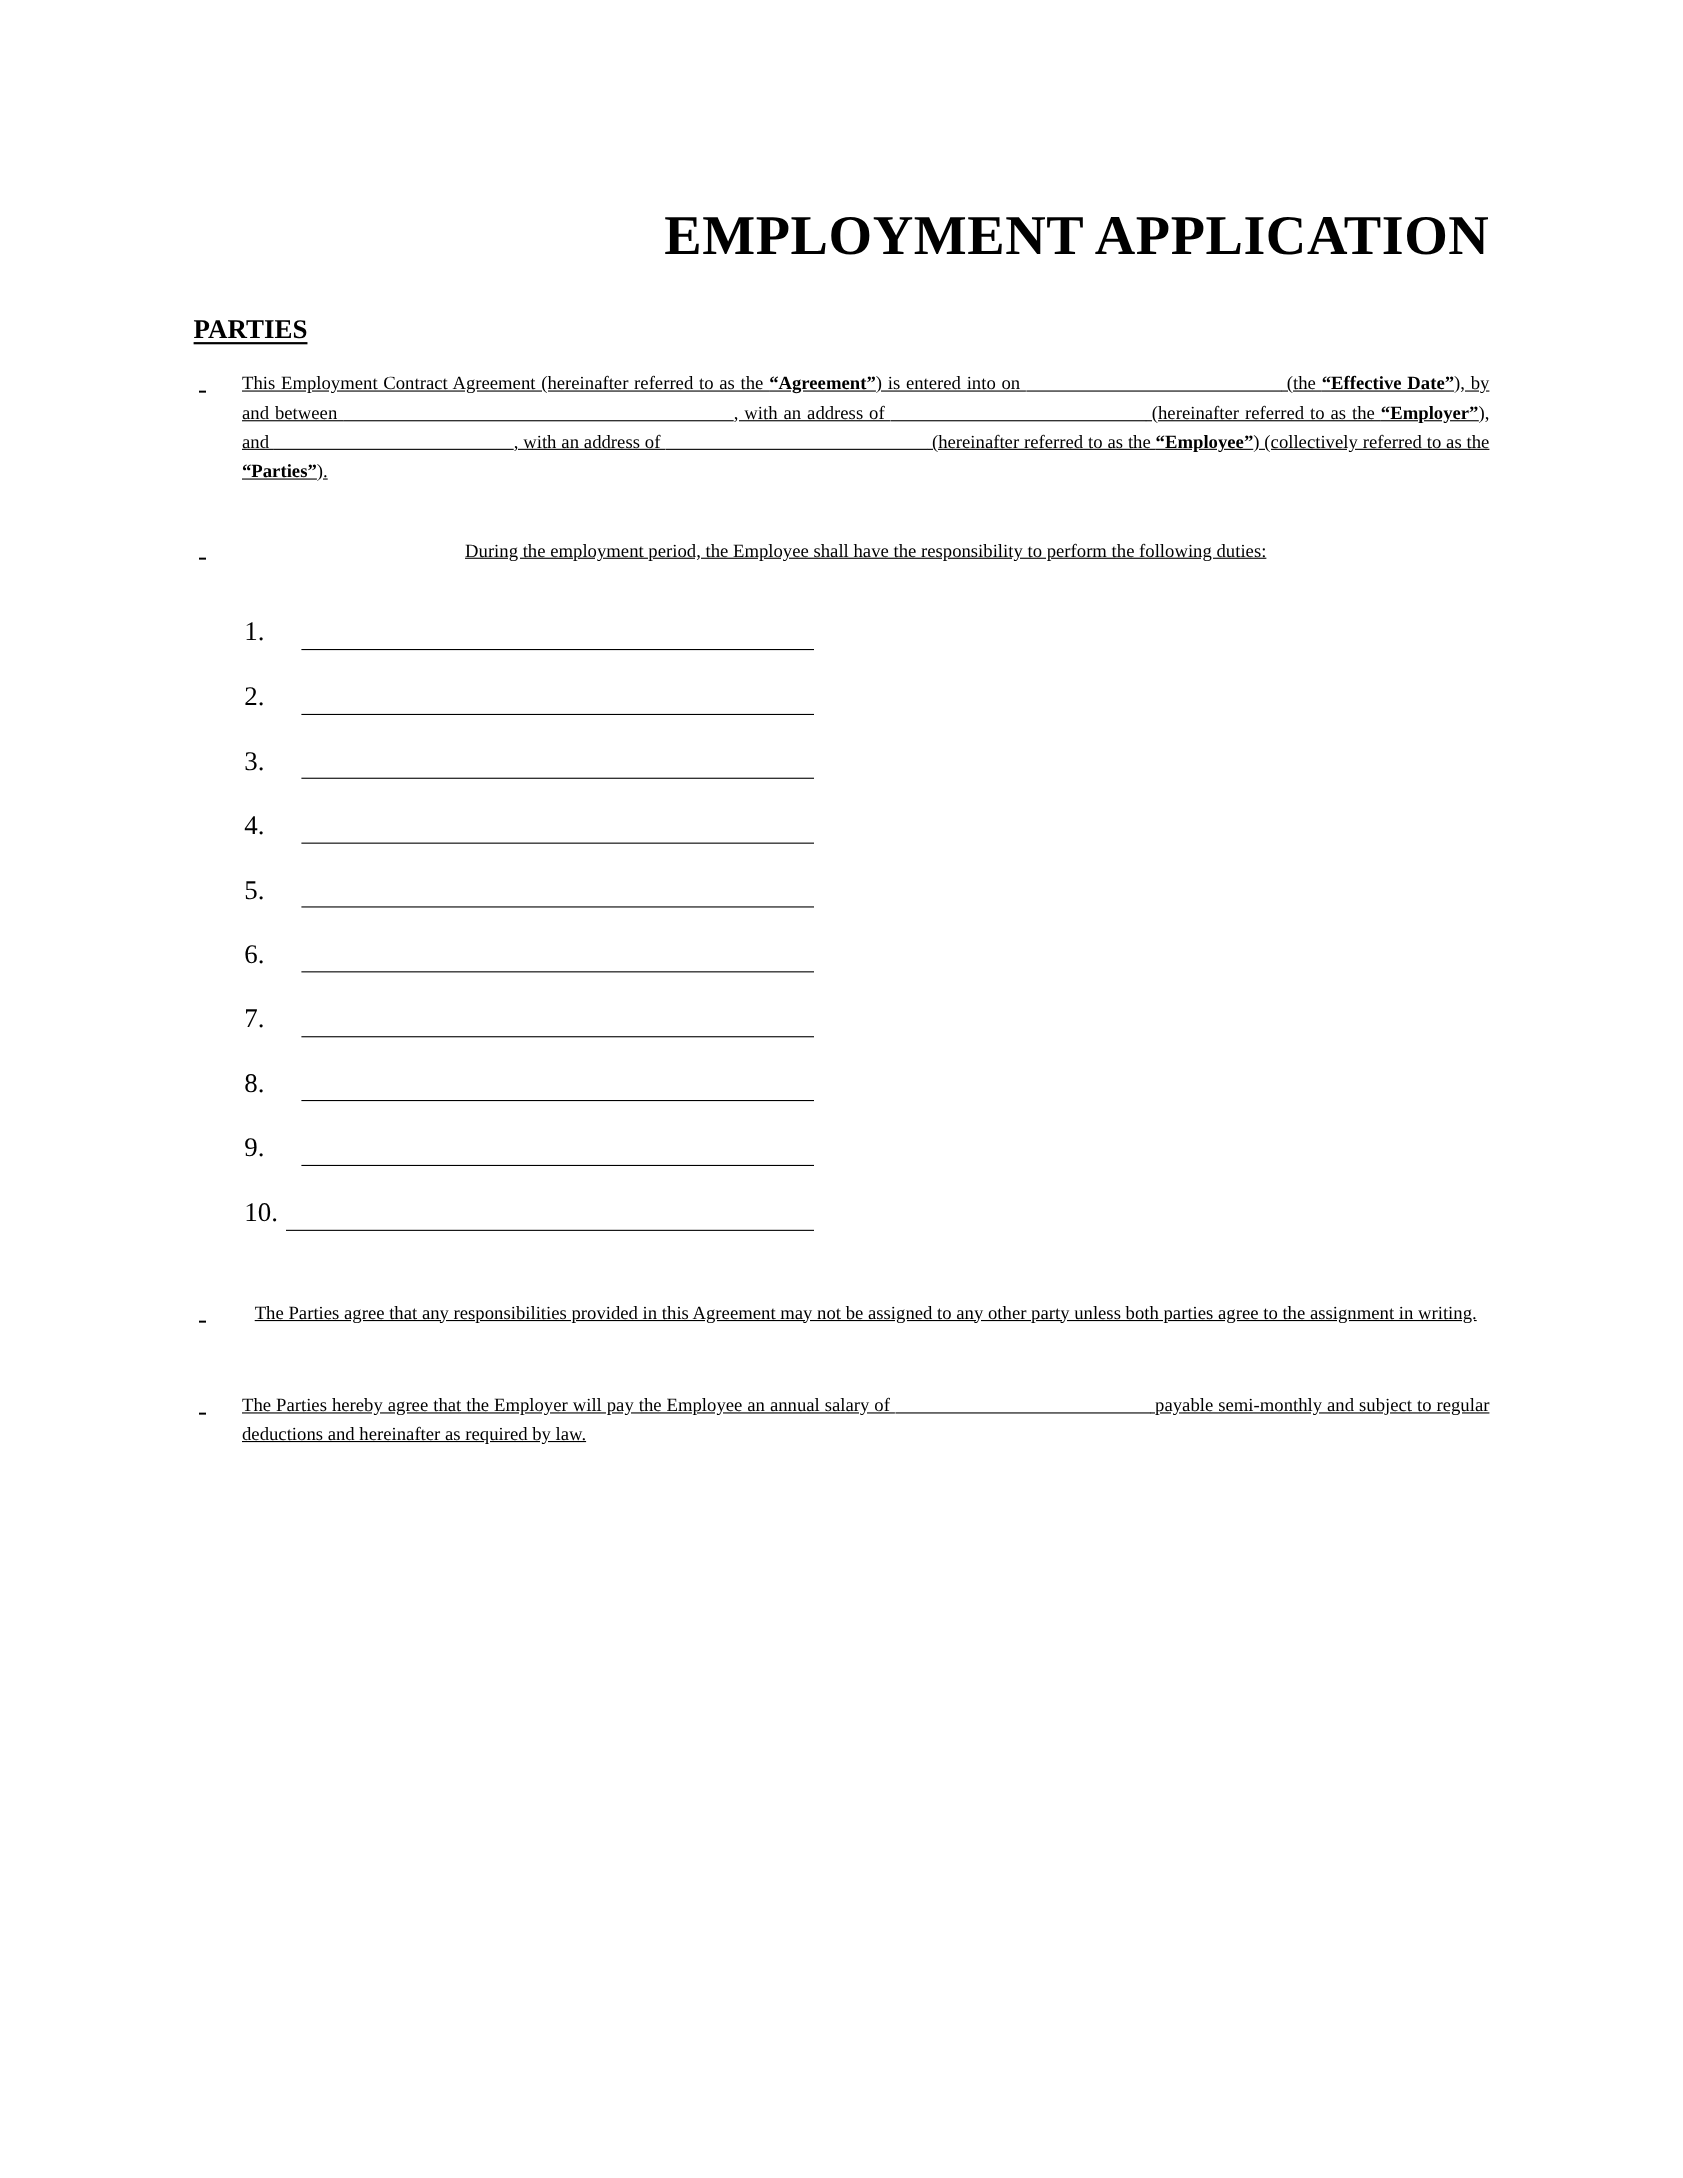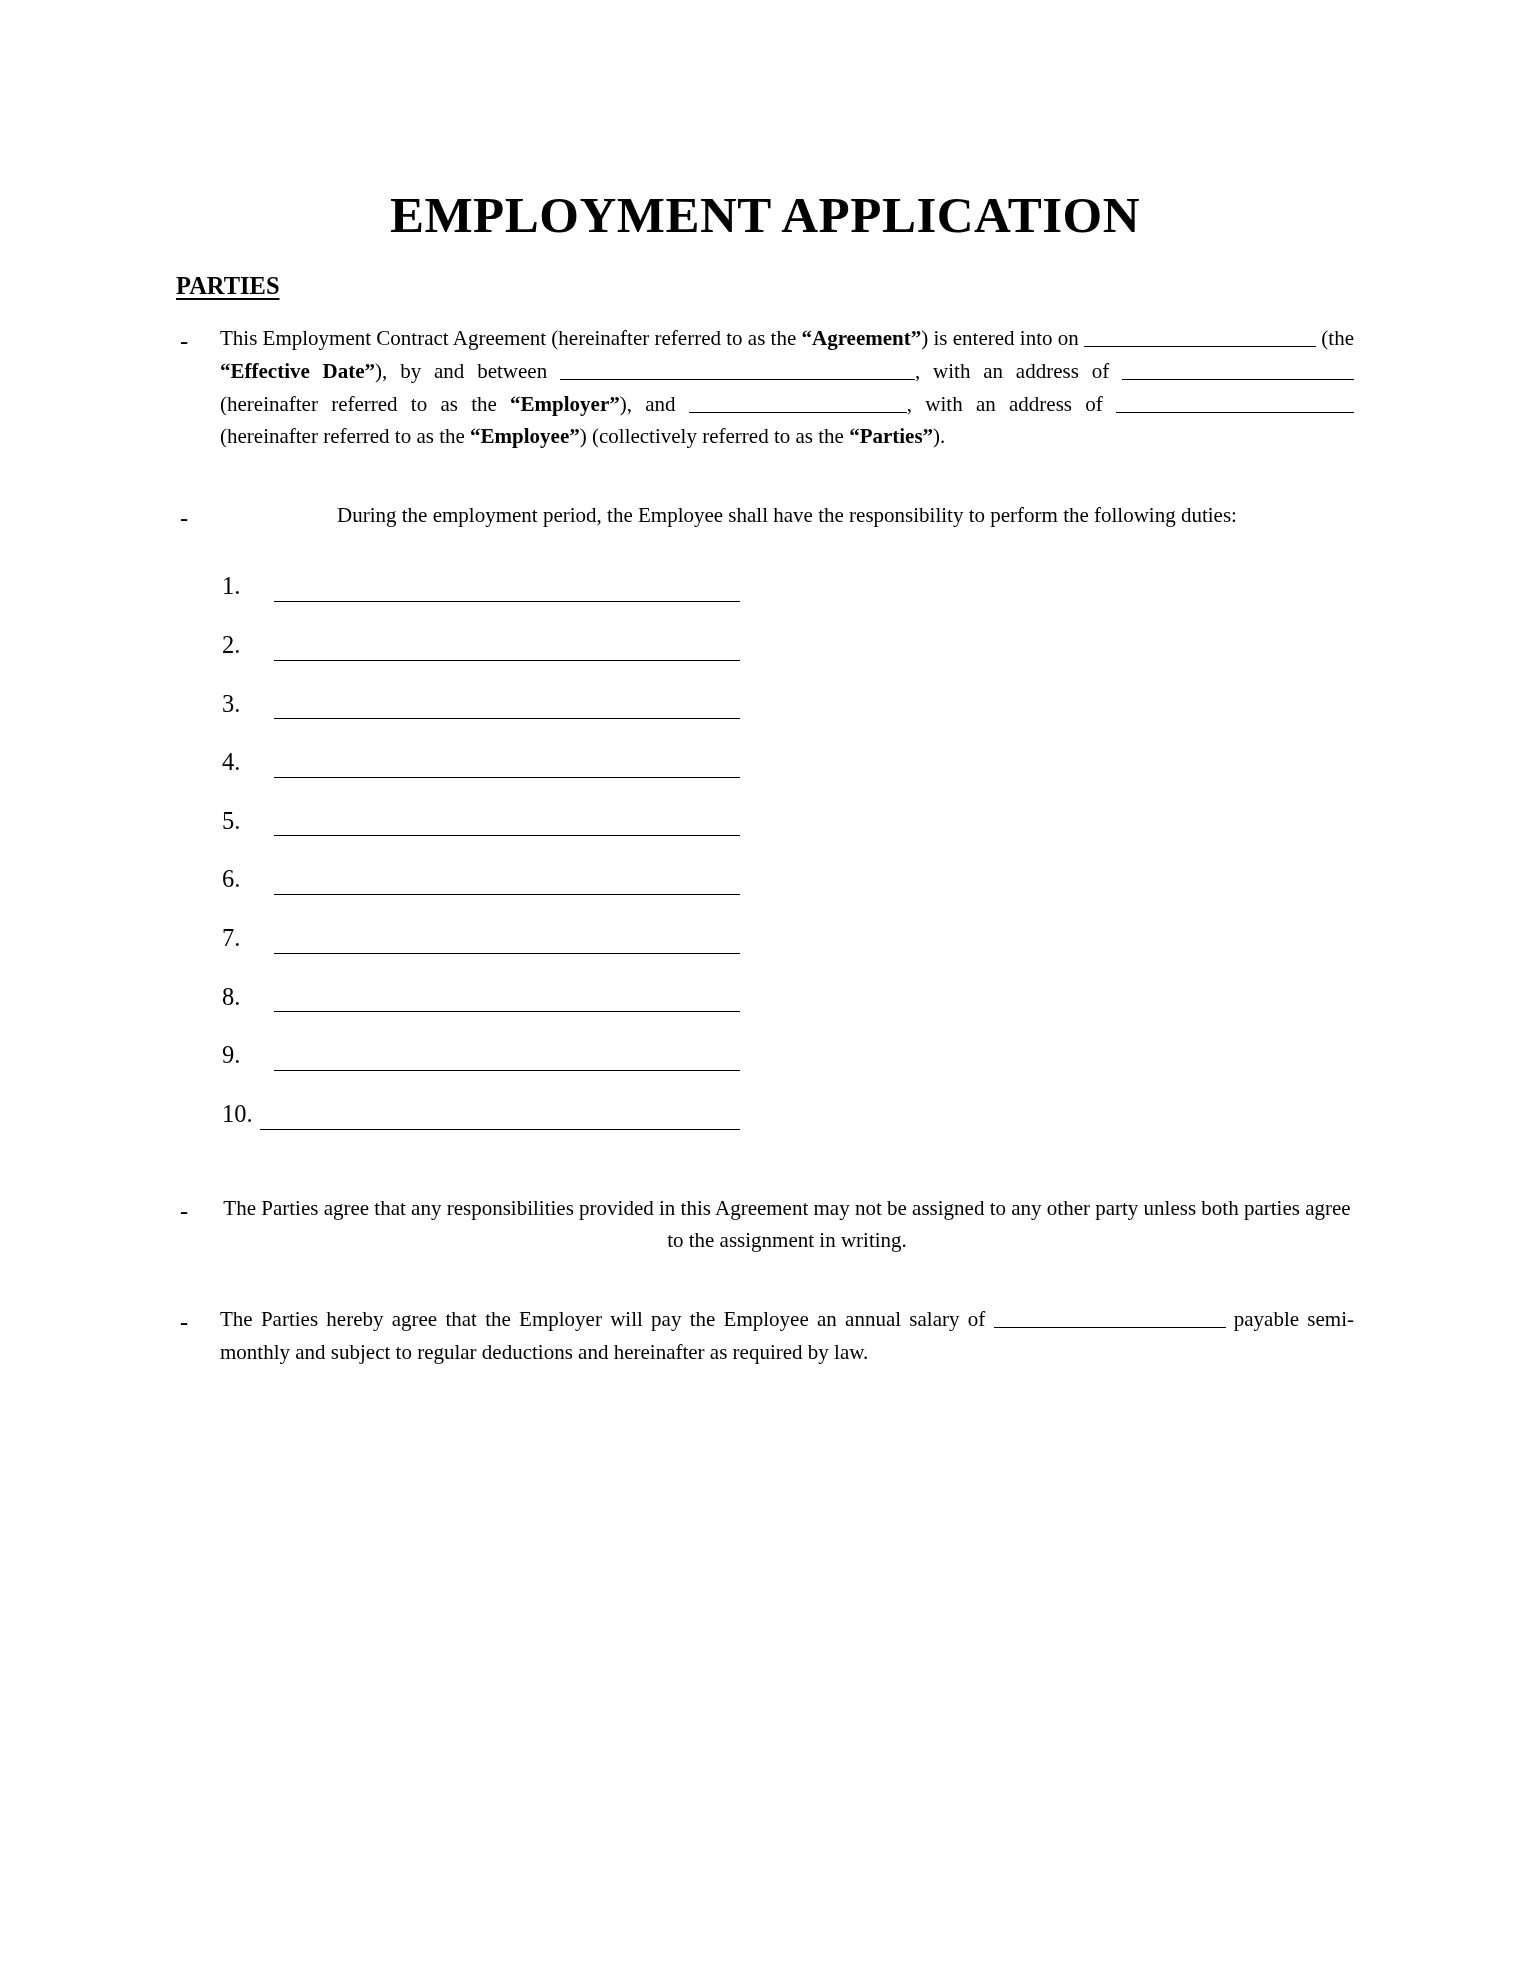--- a/index.html
+++ b/index.html
@@ -21,25 +21,25 @@
     box-sizing: border-box;
     padding: 0;
   }
   .content {
     position: absolute;
     left: 176px;
     top: 186px;
     width: 1178px;
   }
   .doc-title {
-    text-align: center;
+    text-align: right;
     font-size: 51px;
     font-weight: bold;
     letter-spacing: 0.5px;
-    margin: 0 0 26px 0;
+    margin: 0 0 40px 0;
     line-height: 1.15;
   }
   .section-heading {
     font-size: 24.5px;
     font-weight: bold;
     text-decoration: underline;
     text-underline-offset: 4px;
     margin: 0 0 22px 0;
     line-height: 1.2;
     display: block;
@@ -53,24 +53,25 @@
   .bullet-dash {
     width: 44px;
     flex: 0 0 44px;
     font-size: 24.5px;
     line-height: 1.56;
     padding-left: 4px;
     box-sizing: border-box;
   }
   .para-body {
     flex: 1 1 auto;
-    font-size: 21px;
+    font-size: 17px;
     line-height: 1.56;
     text-align: justify;
     text-justify: inter-word;
+    text-decoration: underline;
   }
   .para-body.nojustify {
     text-align: center;
   }
   b { font-weight: bold; }
   .fill {
     display: inline-block;
     border-bottom: 1.6px solid #000;
     vertical-align: baseline;
     height: 1.05em;

